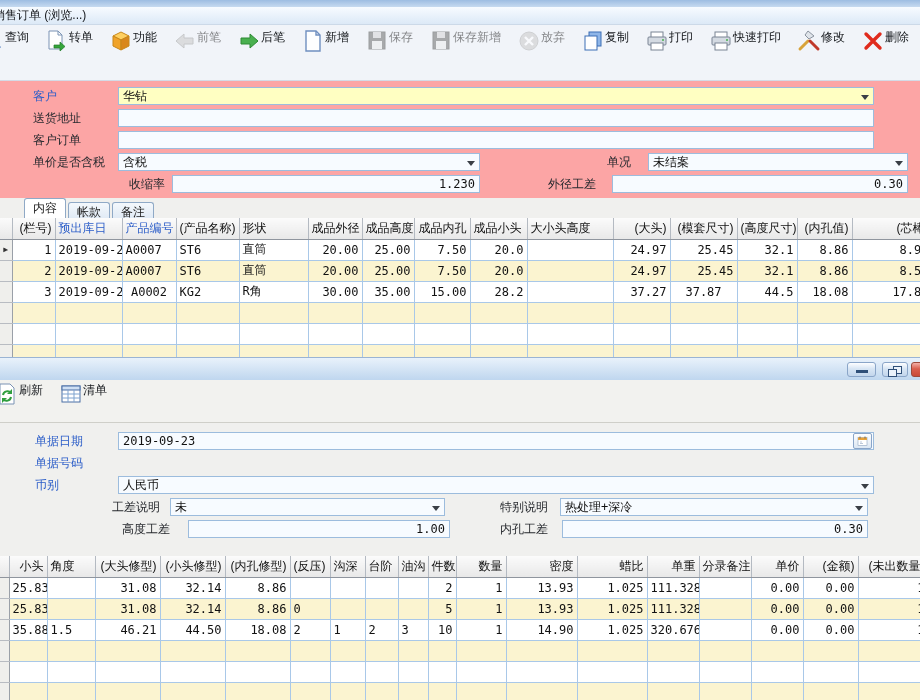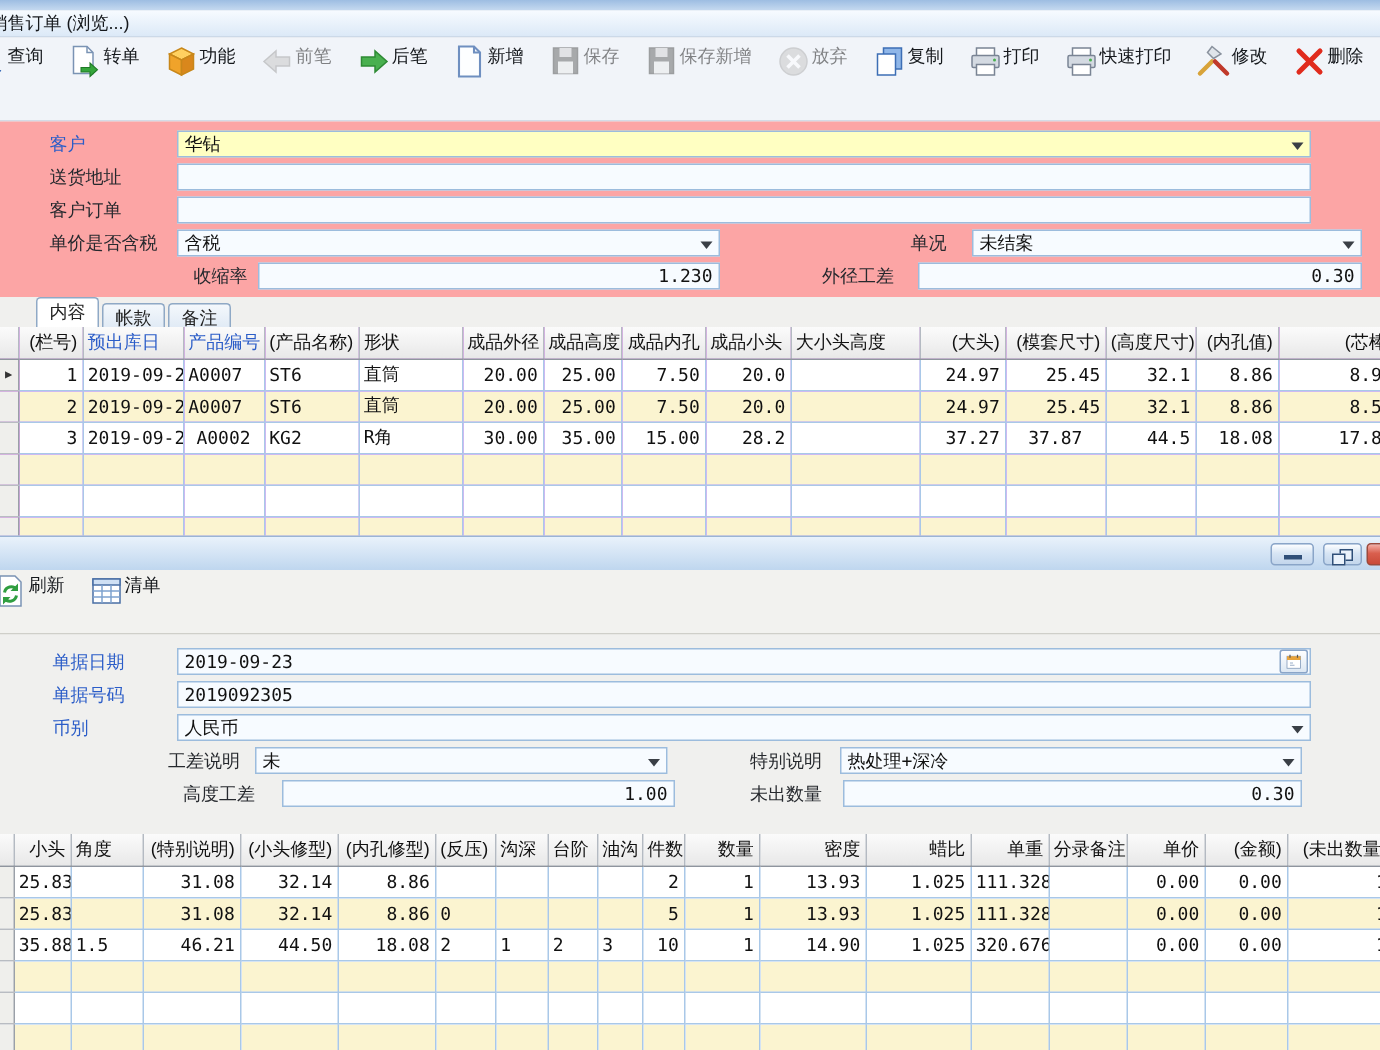--- a/index.html
+++ b/index.html
@@ -529,23 +529,20 @@
     <div class="fld" style="left:118px;top:9px;width:756px">
       <span class="val">2019-09-23</span>
     </div>
     <div class="calbtn" style="left:853px;top:10px">
       <svg viewBox="0 0 24 24">
           <use href="#i-cal"></use>
         </svg>
     </div>
 
     <span class="lbl blue" style="left:35px;top:31px">单据号码</span>
-    <div class="fld" style="left:118px;top:31px;width:756px">
-      <span class="val">2019092305</span>
-    </div>
 
     <span class="lbl blue" style="left:35px;top:53px">币别</span>
     <div class="fld combo" style="left:118px;top:53px;width:756px">
       <span class="val">人民币</span>
         <span class="car"></span>
     </div>
 
     <span class="lbl" style="left:112px;top:75px">工差说明</span>
     <div class="fld combo" style="left:170px;top:75px;width:275px">
       <span class="val">未</span>
@@ -554,21 +551,21 @@
     <span class="lbl" style="left:500px;top:75px">特别说明</span>
     <div class="fld combo" style="left:560px;top:75px;width:308px">
       <span class="val">热处理+深冷</span>
         <span class="car"></span>
     </div>
 
     <span class="lbl" style="left:122px;top:97px">高度工差</span>
     <div class="fld num" style="left:188px;top:97px;width:262px">
       <span class="val">1.00</span>
     </div>
-    <span class="lbl" style="left:500px;top:97px">未出数量</span>
+    <span class="lbl" style="left:500px;top:97px">内孔工差</span>
     <div class="fld num" style="left:562px;top:97px;width:306px">
       <span class="val">0.30</span>
     </div>
   </div>
 
   <div class="t2wrap">
       <table class="grid" style="width: 928px;">
         <colgroup>
           <col style="width: 9px;">
           <col style="width: 38px;">
@@ -588,21 +585,21 @@
           <col style="width: 52px;">
           <col style="width: 52px;">
           <col style="width: 55px;">
           <col style="width: 70px;">
         </colgroup>
         <thead>
           <tr>
             <th class="sel" style="text-align: center;"></th>
             <th style="text-align: right;">小头</th>
             <th style="text-align: left;">角度</th>
-            <th style="text-align: right;">(特别说明)</th>
+            <th style="text-align: right;">(大头修型)</th>
             <th style="text-align: right;">(小头修型)</th>
             <th style="text-align: right;">(内孔修型)</th>
             <th style="text-align: left;">(反压)</th>
             <th style="text-align: left;">沟深</th>
             <th style="text-align: left;">台阶</th>
             <th style="text-align: left;">油沟</th>
             <th style="text-align: right;">件数</th>
             <th style="text-align: right;">数量</th>
             <th style="text-align: right;">密度</th>
             <th style="text-align: right;">蜡比</th>

